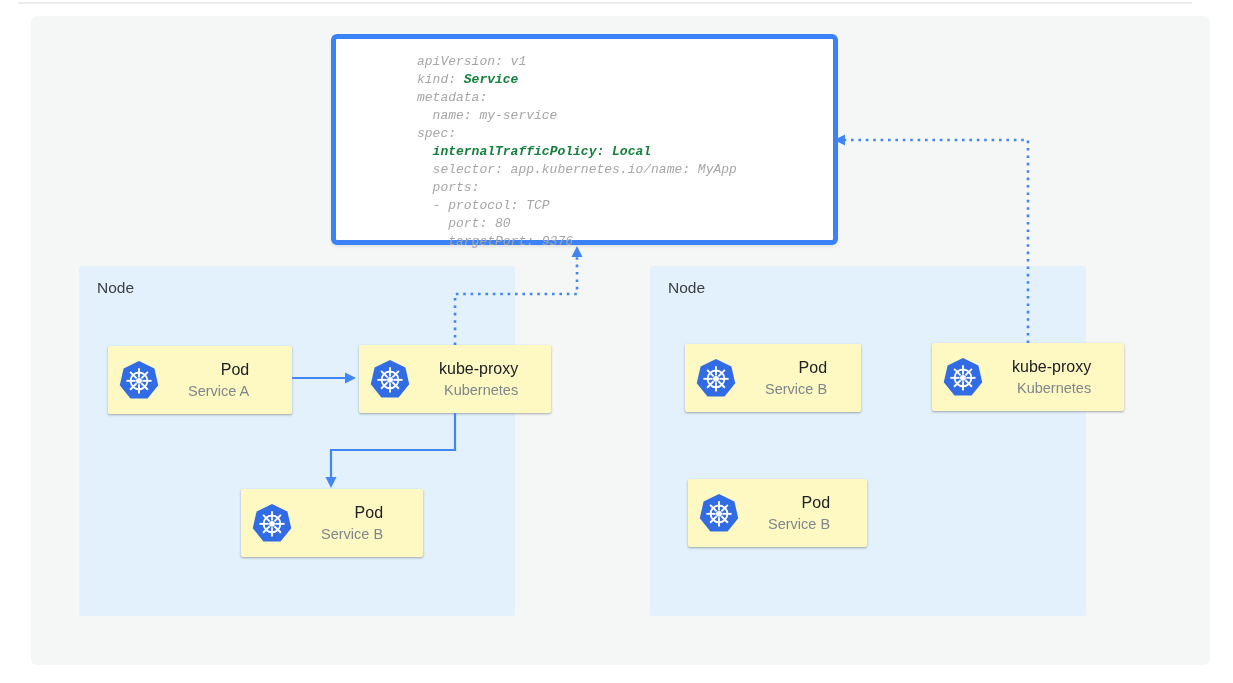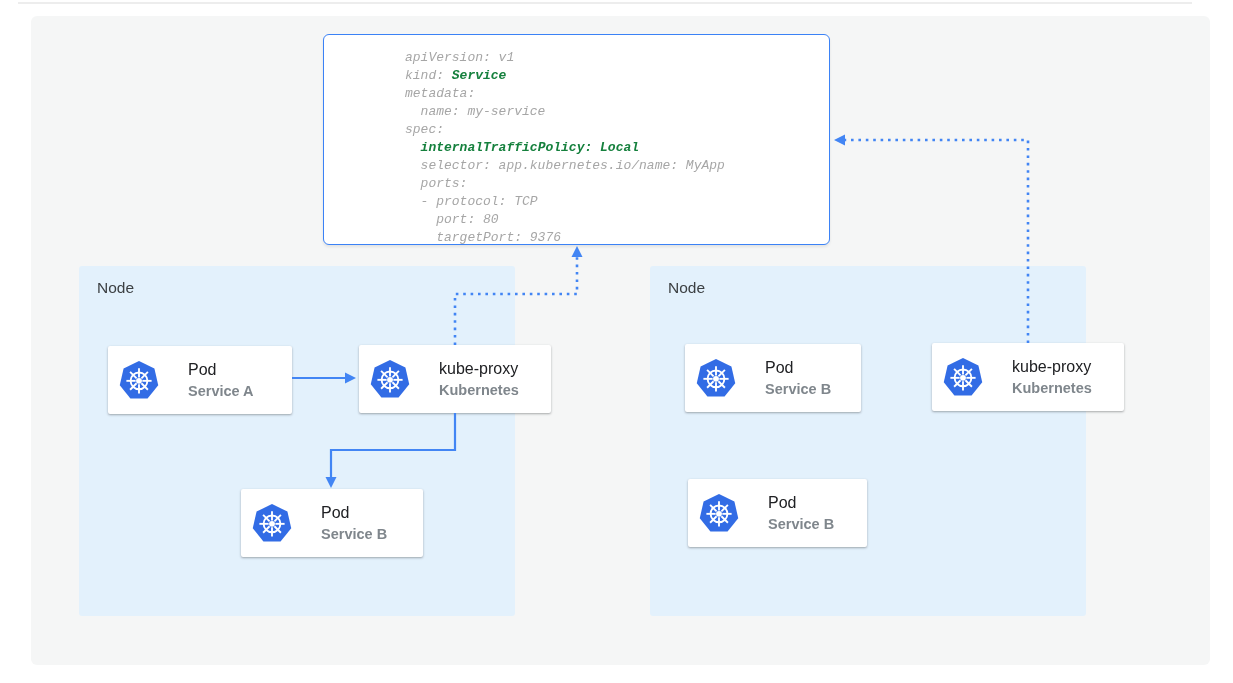--- a/index.html
+++ b/index.html
@@ -5,41 +5,41 @@
   * { margin: 0; padding: 0; box-sizing: border-box; }
   html, body { width: 1233px; height: 683px; background: #ffffff; overflow: hidden; position: relative;
     font-family: "Liberation Sans", sans-serif; }
 
   .top-line { position: absolute; left: 18px; top: 2px; width: 1174px; height: 2px; background: #ededed; }
 
   .canvas { position: absolute; left: 31px; top: 16px; width: 1179px; height: 649px;
     background: #f5f6f6; border-radius: 6px; }
 
   
-  .yaml-card { position: absolute; left: 292px; top: 18px; width: 507px; height: 211px;
-    background: #ffffff; border: 1px solid #3b82f6; border-radius: 6px;
+  .yaml-card { position: absolute; left: 300px; top: 18px; width: 507px; height: 211px;
+    background: #ffffff; border: 5px solid #3b82f6; border-radius: 6px;
     box-shadow: 0 2px 3px rgba(0,0,0,0.08); padding: 14px 0 0 81px; }
   .yaml-code { font-family: "Liberation Mono", "DejaVu Sans Mono", monospace; font-style: italic;
     font-size: 13px; line-height: 18px; color: #a6a6a6; white-space: pre; }
   .yaml-code .b { font-weight: bold; color: #15803d; }
 
   
-  .node { position: absolute; width: 436px; height: 350px; background: #e3f1fc; border-radius: 3px; }
+  .node { position: absolute; width: 436px; height: 350px; background: #e3f1fc; border-radius: 3px; text-align: right; }
   .node-left  { left: 48px;  top: 250px; }
   .node-right { left: 619px; top: 250px; }
   .node-label { position: absolute; left: 18px; top: 13px; font-size: 15.5px; color: #3c4043; }
 
   
-  .card { position: absolute; background: #ffffff; border-radius: 2px; height: 68px;
+  .card { position: absolute; background: #fef9c3; border-radius: 2px; height: 68px;
     box-shadow: 0 1px 2px rgba(60,64,67,0.30), 0 1px 3px rgba(60,64,67,0.15);
     display: flex; align-items: center; padding-left: 10px; }
   .k8s-icon { width: 42px; height: 42px; flex: 0 0 42px; }
   .card-text { margin-left: 28px; }
   .card-title { font-size: 16px; color: #202124; line-height: 20px; }
-  .card-subtitle { font-size: 14.5px; color: #7f868c; line-height: 19px; margin-top: 2px; font-weight: bold; }
+  .card-subtitle { font-size: 14.5px; color: #7f868c; line-height: 19px; margin-top: 2px; }
 
   .card-pod-a       { left: 29px;  top: 80px;  width: 184px; }
   .card-kp-left     { left: 280px; top: 79px;  width: 192px; }
   .card-pod-b-left  { left: 162px; top: 223px; width: 182px; }
   .card-pod-b-r1    { left: 35px;  top: 78px;  width: 176px; }
   .card-pod-b-r2    { left: 38px;  top: 213px; width: 179px; }
   .card-kp-right    { left: 282px; top: 77px;  width: 192px; }
 
   .overlay { position: absolute; left: 0; top: 0; width: 1233px; height: 683px; pointer-events: none; }
   .overlay .solid  { stroke: var(--arrow-blue, #4285f4); stroke-width: 2.2; fill: none; }

